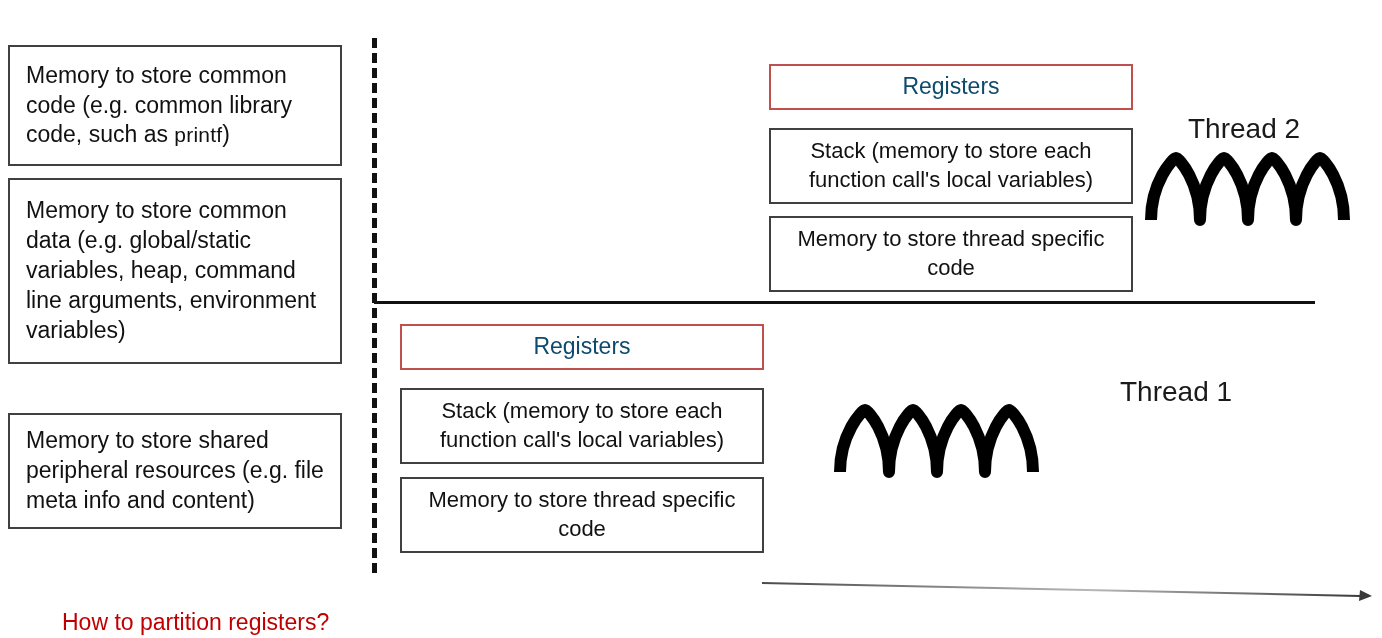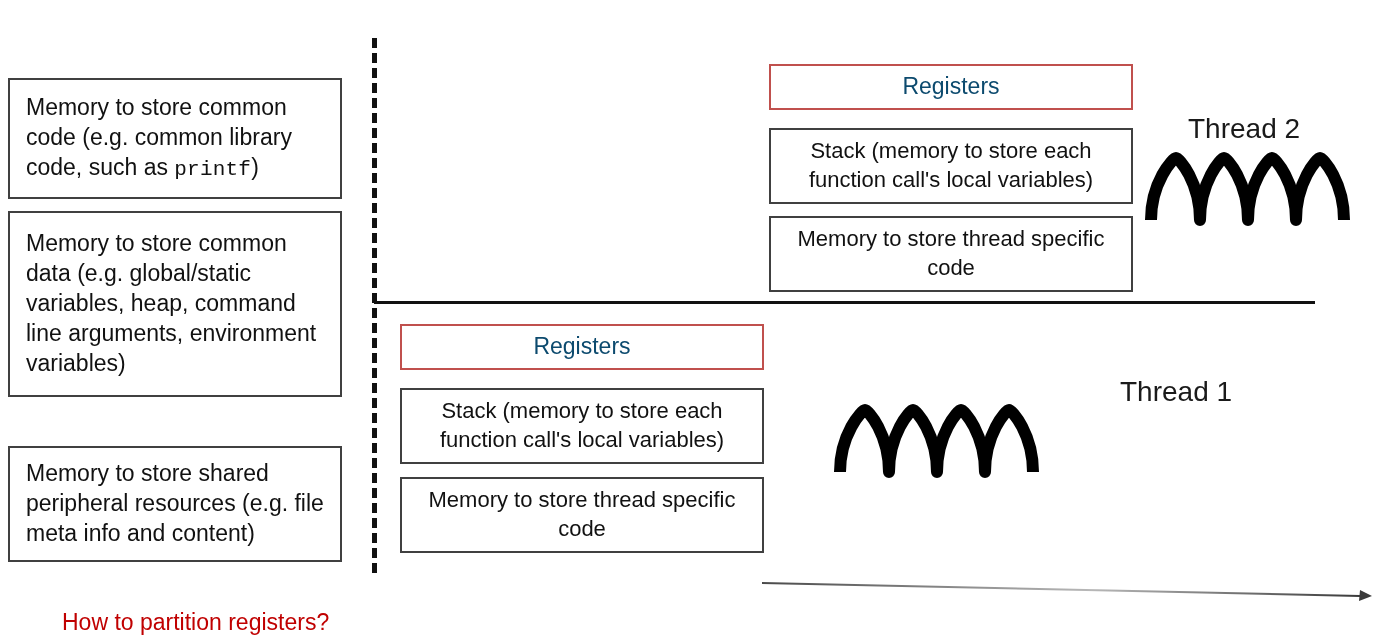--- a/index.html
+++ b/index.html
@@ -42,33 +42,32 @@
     width: 100%;
     padding: 0 12px;
     box-sizing: border-box;
   }
 
   
   .shared-box {
     left: 8px;
     width: 334px;
     font-size: 23px;
-    margin-top: 33px;
   }
   .shared-box .txt {
     text-align: left;
     padding-left: 16px;
     padding-right: 10px;
   }
   #shared-code { top: 45px;  height: 121px; }
   #shared-data { top: 178px; height: 186px; }
   #shared-periph { top: 413px; height: 116px; }
 
   .mono {
-    font-family: Liberation Mono, monospace;
+    font-family: Liberation Sans, sans-serif;
     font-size: 21px;
     letter-spacing: .2px;
   }
 
   
   .divider {
     position: absolute;
     left: 372px;
     top: 38px;
     width: 0;

